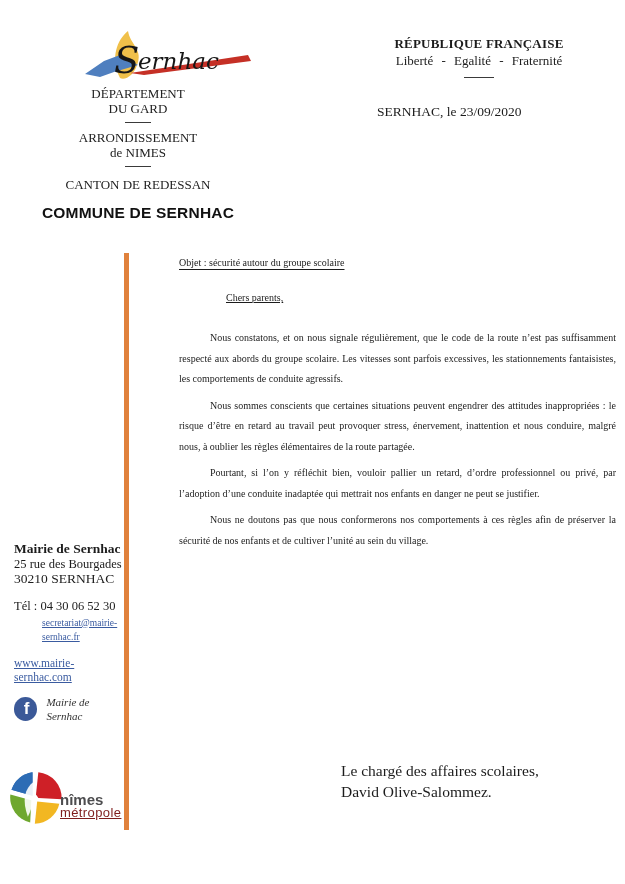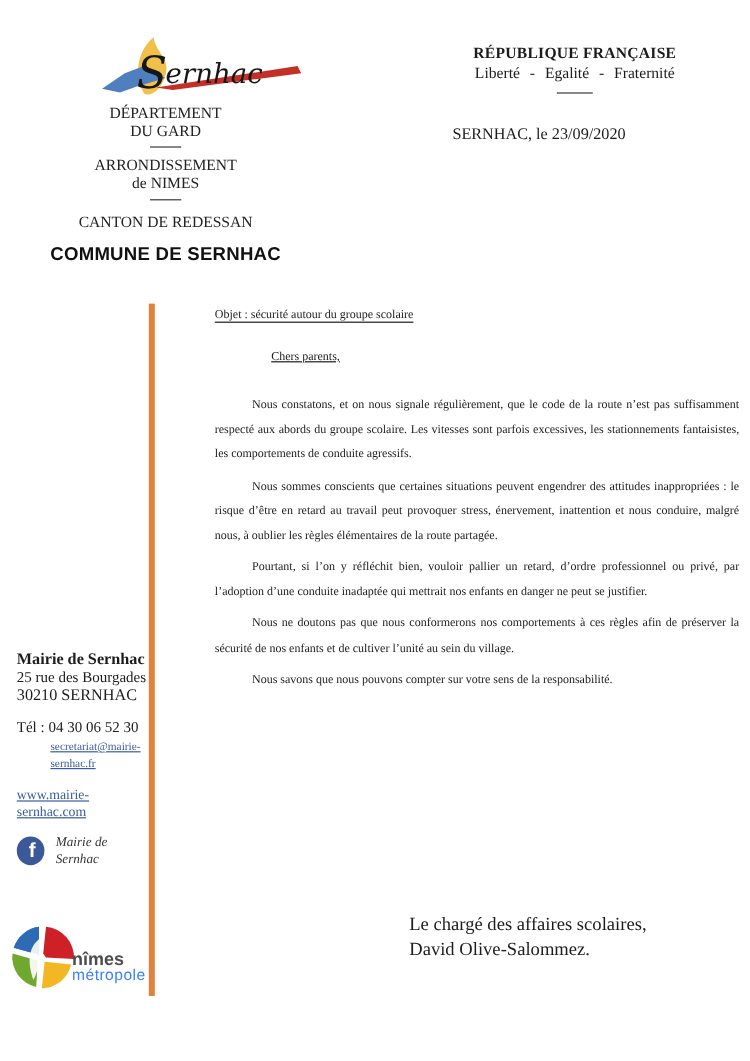--- a/index.html
+++ b/index.html
@@ -117,21 +117,20 @@
 
   <div class="accent-rule" style="background: rgb(224, 129, 60);"></div>
 
   <div class="letter-body">
     <div class="subject">Objet : sécurité autour du groupe scolaire</div>
     <div class="salutation">Chers parents,</div>
     <p class="para">Nous constatons, et on nous signale régulièrement, que le code de la route n’est pas suffisamment respecté aux abords du groupe scolaire. Les vitesses sont parfois excessives, les stationnements fantaisistes, les comportements de conduite agressifs.</p>
     <p class="para">Nous sommes conscients que certaines situations peuvent engendrer des attitudes inappropriées : le risque d’être en retard au travail peut provoquer stress, énervement, inattention et nous conduire, malgré nous, à oublier les règles élémentaires de la route partagée.</p>
     <p class="para">Pourtant, si l’on y réfléchit bien, vouloir pallier un retard, d’ordre professionnel ou privé, par l’adoption d’une conduite inadaptée qui mettrait nos enfants en danger ne peut se justifier.</p>
     <p class="para">Nous ne doutons pas que nous conformerons nos comportements à ces règles afin de préserver la sécurité de nos enfants et de cultiver l’unité au sein du village.</p>
-    <p class="para">Nous savons que nous pouvons compter sur votre sens de la responsabilité.</p>
   </div>
 
   <div class="signature">
     <div>Le chargé des affaires scolaires,</div>
     <div>David Olive-Salommez.</div>
   </div>
 
   <div class="sidebar">
     <div class="sb-org">Mairie de Sernhac</div>
     <div>25 rue des Bourgades</div>
@@ -149,17 +148,17 @@
     <svg width="56" height="56" viewBox="0 0 48 48">
       <path d="M21,22 L3,17 A22,22 0 0 1 21,2 Z" fill="#2D6CB5"></path>
       <path d="M24,21 L26,2 A22,22 0 0 1 46,25 L26,24 Z" fill="#CE2027"></path>
       <path d="M25,27 L44,29 A22,22 0 0 1 23,46 Z" fill="#F2B722"></path>
       <path d="M20,26 L19,45 A22,22 0 0 1 2,21 Z" fill="#6FA82F"></path>
       <path d="M21,2 A22,22 0 0 0 3,17 L21,22 Z" fill="#2D6CB5"></path>
       <path d="M22,10 C14,16 12,26 17,40 C22,30 23,20 22,10 Z" fill="#ffffff" opacity="0.9"></path>
     </svg>
     <div class="nimes-text">
       <div class="nimes-name" style="color: rgb(77, 77, 79);">nîmes</div>
-      <div class="nimes-metro" style="color: #3b82f6;">métropole</div>
+      <div class="nimes-metro" style="color: #7f1d1d; text-decoration: underline;">métropole</div>
     </div>
   </div>
 
 </div>
 
 </body></html>

